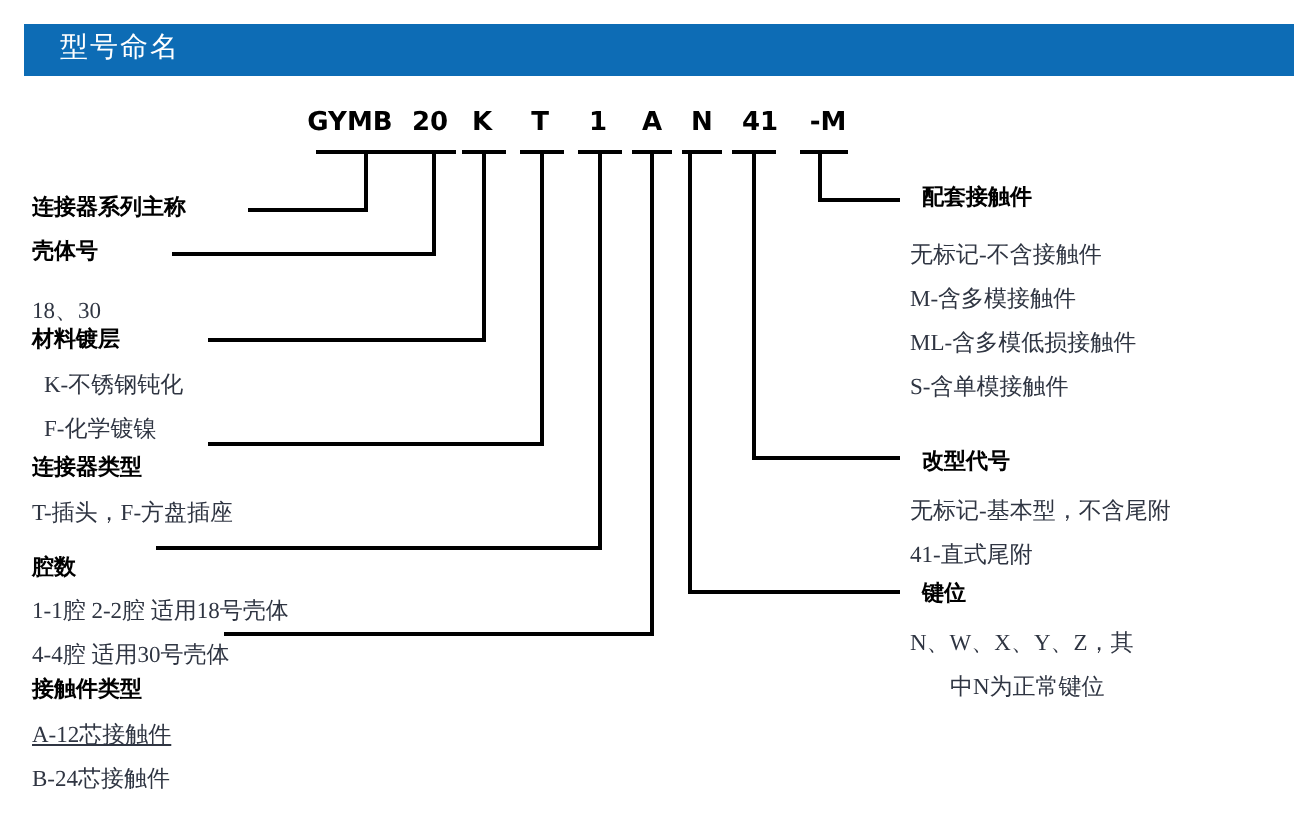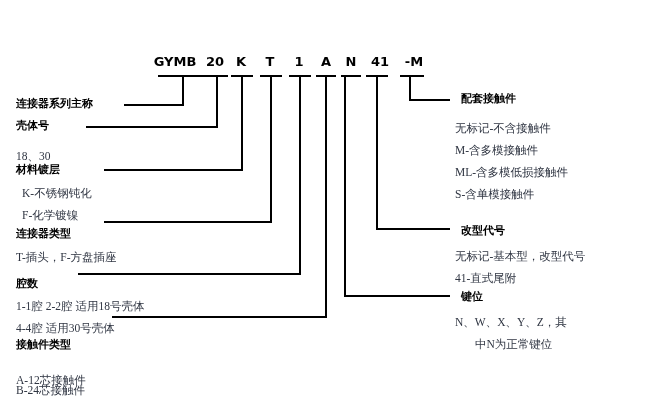--- a/index.html
+++ b/index.html
@@ -50,20 +50,23 @@
     position:absolute;white-space:nowrap;
     font-family:"Liberation Serif",serif;
     font-size:11.5px;line-height:14px;color:#2f3542;
   }
 </style>
 </head>
 <body>
 
 <div id="root">
 
+  <div class="titlebar">
+    <div class="ttl">型号命名</div>
+  </div>
 
   <div class="coderow">
     <div class="code" style="left:152px;width:46px;">GYMB</div>
     <div class="code" style="left:205px;width:20px;">20</div>
     <div class="code" style="left:235px;width:12px;">K</div>
     <div class="code" style="left:264px;width:12px;">T</div>
     <div class="code" style="left:293px;width:12px;">1</div>
     <div class="code" style="left:320px;width:12px;">A</div>
     <div class="code" style="left:345px;width:12px;">N</div>
     <div class="code" style="left:370px;width:20px;">41</div>
@@ -116,30 +119,30 @@
   <div class="dt" style="left:22px;top:208px;">F-化学镀镍</div>
 
   <div class="hd" style="left:16px;top:227px;">连接器类型</div>
   <div class="dt" style="left:16px;top:250px;">T-插头，F-方盘插座</div>
 
   <div class="hd" style="left:16px;top:277px;">腔数</div>
   <div class="dt" style="left:16px;top:299px;">1-1腔   2-2腔     适用18号壳体</div>
   <div class="dt" style="left:16px;top:321px;">4-4腔                适用30号壳体</div>
 
   <div class="hd" style="left:16px;top:338px;">接触件类型</div>
-  <div class="dt" style="left:16px;top:373px;">A-12芯接触件</div>
+  <div class="dt" style="left:16px;top:361px;text-decoration:underline;">A-12芯接触件</div>
   <div class="dt" style="left:16px;top:383px;">B-24芯接触件</div>
 
   <div class="hd" style="left:461px;top:92px;">配套接触件</div>
   <div class="dt" style="left:455px;top:121px;">无标记-不含接触件</div>
   <div class="dt" style="left:455px;top:143px;">M-含多模接触件</div>
   <div class="dt" style="left:455px;top:165px;text-align:center;">ML-含多模低损接触件</div>
   <div class="dt" style="left:455px;top:187px;">S-含单模接触件</div>
 
   <div class="hd" style="left:461px;top:224px;">改型代号</div>
-  <div class="dt" style="left:455px;top:249px;">无标记-基本型，改型代号</div>
+  <div class="dt" style="left:455px;top:249px;">无标记-基本型，不含尾附</div>
   <div class="dt" style="left:455px;top:271px;">41-直式尾附</div>
 
   <div class="hd" style="left:461px;top:290px;">键位</div>
   <div class="dt" style="left:455px;top:315px;">N、W、X、Y、Z，其</div>
   <div class="dt" style="left:455px;top:337px;margin-left:20px;">中N为正常键位</div>
 
 </div>
 
 </body></html>

